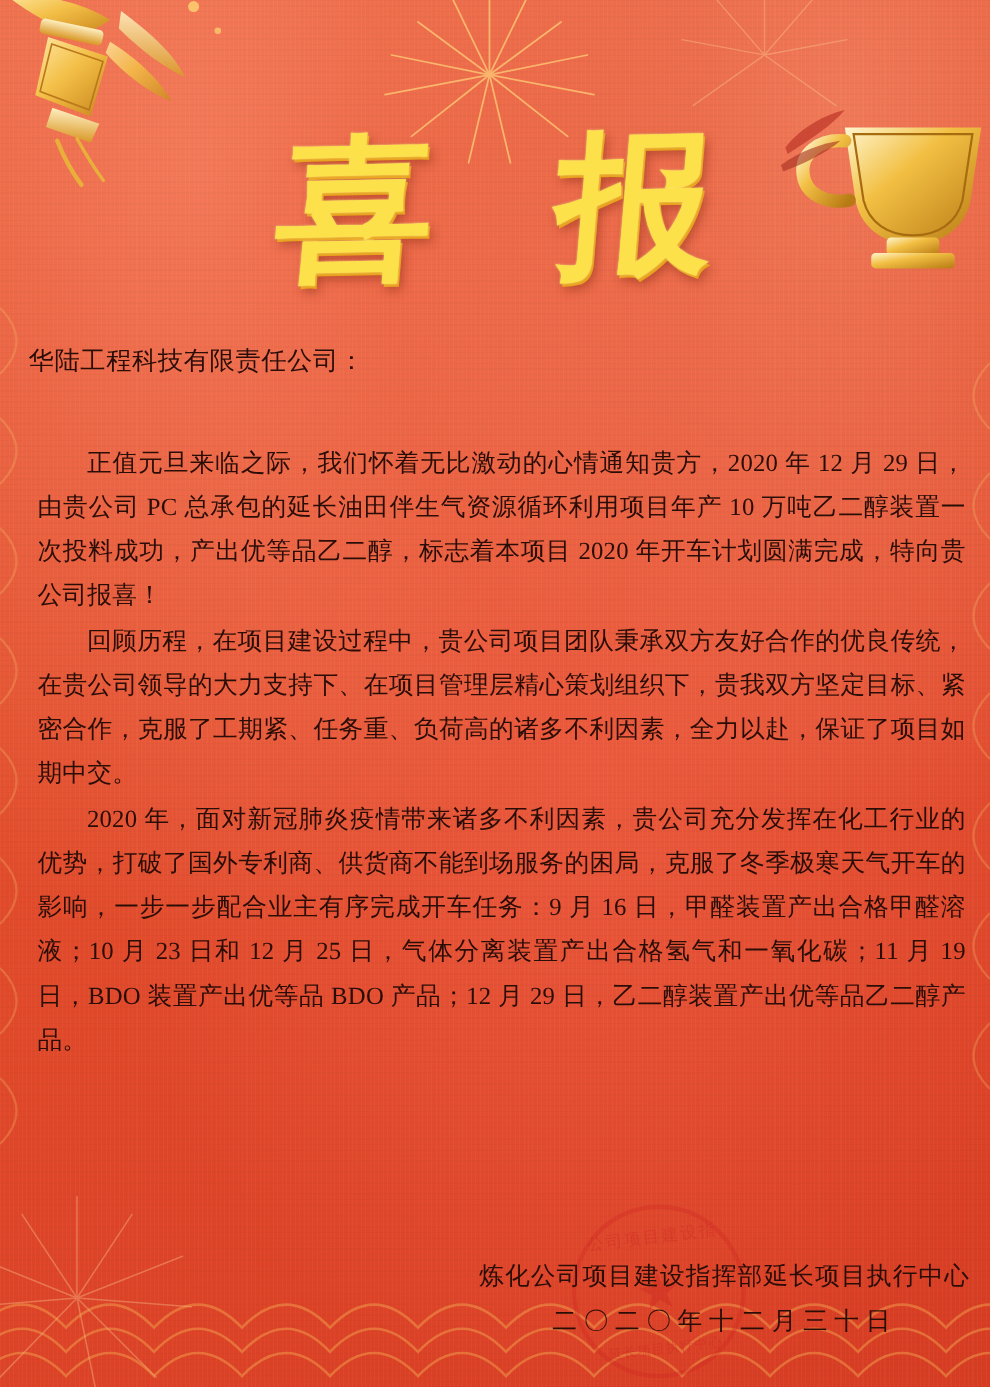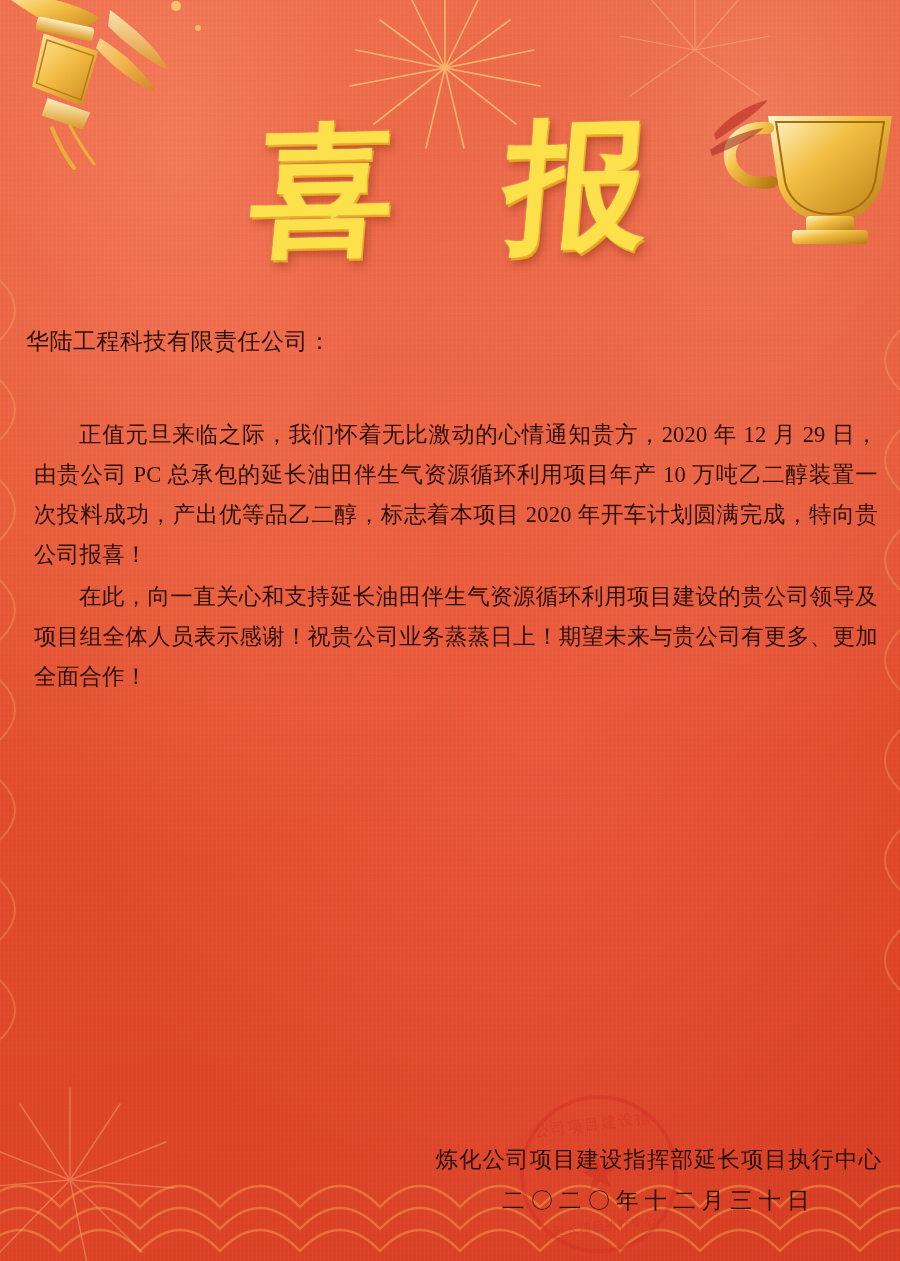--- a/index.html
+++ b/index.html
@@ -63,21 +63,21 @@
       4px 6px 10px rgba(120,30,10,0.45);
     transform: skewX(-6deg) rotate(-1.2deg);
     white-space: nowrap;
   }
 
   
   .letter {
     position: absolute;
     left: 22px;
     right: 22px;
-    top: 322px;
+    top: 308px;
     color: #2a0d07;
     font-size: 22.5px;
     line-height: 1.78;
     text-align: justify;
     text-justify: inter-ideograph;
   }
   .salutation {
     font-size: 23px;
     letter-spacing: 0.5px;
     margin-bottom: 52px;
@@ -251,21 +251,22 @@
       <path d="M-20 118 q40 -42 80 0 q40 -42 80 0 q40 -42 80 0 q40 -42 80 0 q40 -42 80 0 q40 -42 80 0 q40 -42 80 0 q40 -42 80 0 q40 -42 80 0 q40 -42 80 0 q40 -42 80 0 q40 -42 80 0"></path>
       <path d="M-20 96 q40 -42 80 0 q40 -42 80 0 q40 -42 80 0 q40 -42 80 0 q40 -42 80 0 q40 -42 80 0 q40 -42 80 0 q40 -42 80 0 q40 -42 80 0 q40 -42 80 0 q40 -42 80 0 q40 -42 80 0"></path>
     </g>
   </svg>
 
   <div class="title">喜 报</div>
 
   <div class="letter">
     <div class="salutation">华陆工程科技有限责任公司：</div>
     <p class="para">正值元旦来临之际，我们怀着无比激动的心情通知贵方，2020 年 12 月 29 日，由贵公司 PC 总承包的延长油田伴生气资源循环利用项目年产 10 万吨乙二醇装置一次投料成功，产出优等品乙二醇，标志着本项目 2020 年开车计划圆满完成，特向贵公司报喜！</p>
-    <p class="para">在此，向一直关心和支持延长油田伴生气资源循环利用项目建设的贵公司领导及项目组全体人员表示感谢！祝贵公司业务蒸蒸日上！期望未来与贵公司有更多、更加全面合作！</p>
+    <p class="para">回顾历程，在项目建设过程中，贵公司项目团队秉承双方友好合作的优良传统，在贵公司领导的大力支持下、在项目管理层精心策划组织下，贵我双方坚定目标、紧密合作，克服了工期紧、任务重、负荷高的诸多不利因素，全力以赴，保证了项目如期中交。</p>
+    <p class="para">2020 年，面对新冠肺炎疫情带来诸多不利因素，贵公司充分发挥在化工行业的优势，打破了国外专利商、供货商不能到场服务的困局，克服了冬季极寒天气开车的影响，一步一步配合业主有序完成开车任务：9 月 16 日，甲醛装置产出合格甲醛溶液；10 月 23 日和 12 月 25 日，气体分离装置产出合格氢气和一氧化碳；11 月 19 日，BDO 装置产出优等品 BDO 产品；12 月 29 日，乙二醇装置产出优等品乙二醇产品。</p>
   </div>
 
   <div class="seal">
     <div class="seal-arc">公司项目建设指</div>
     <div class="seal-star">★</div>
     <div class="seal-bottom">延长项目执行中心</div>
   </div>
 
   <div class="signature-block">
     <div>炼化公司项目建设指挥部延长项目执行中心</div>

